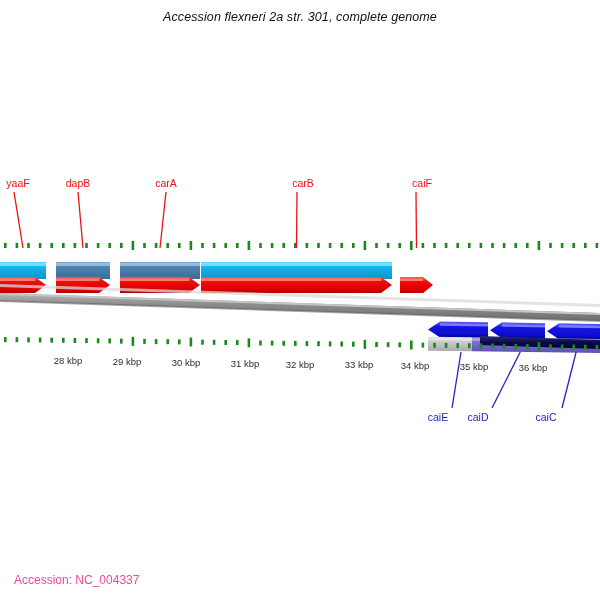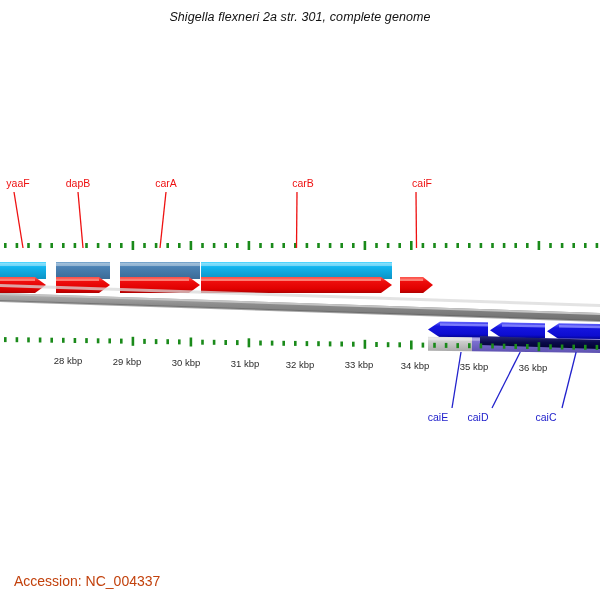--- a/index.html
+++ b/index.html
@@ -29,22 +29,22 @@
     text-align: center;
     font-style: italic;
     font-size: 12.5px;
     color: #111111;
     letter-spacing: 0.1px;
   }
   .footer-left {
     position: absolute;
     left: 14px;
     top: 573px;
-    font-size: 14px;
-    color: #c2410c;
+    font-size: 12px;
+    color: #ec4899;
   }
   .footer-right {
     position: absolute;
     left: 262px;
     top: 573px;
     font-size: 12px;
     color: #111111;
   }
   .map-svg {
     position: absolute;
@@ -66,21 +66,21 @@
     font-family: "Liberation Sans", sans-serif;
     font-size: 10.5px;
     fill: #2222cc;
   }
 </style>
 </head>
 <body>
 
 <div id="viewer">
 
-  <div class="title">Shigella flexneri 2a str. 301, complete genome</div>
+  <div class="title">Accession flexneri 2a str. 301, complete genome</div>
 
   <svg class="map-svg" id="map" viewBox="0 0 600 600" xmlns="http://www.w3.org/2000/svg">
 
     <defs>
       <linearGradient id="gradRed" x1="0" y1="0" x2="0" y2="1">
         <stop offset="0%" stop-color="#ff5b52"></stop>
         <stop offset="28%" stop-color="#ee0d0d"></stop>
         <stop offset="75%" stop-color="#e00000"></stop>
         <stop offset="100%" stop-color="#b00000"></stop>
       </linearGradient>

